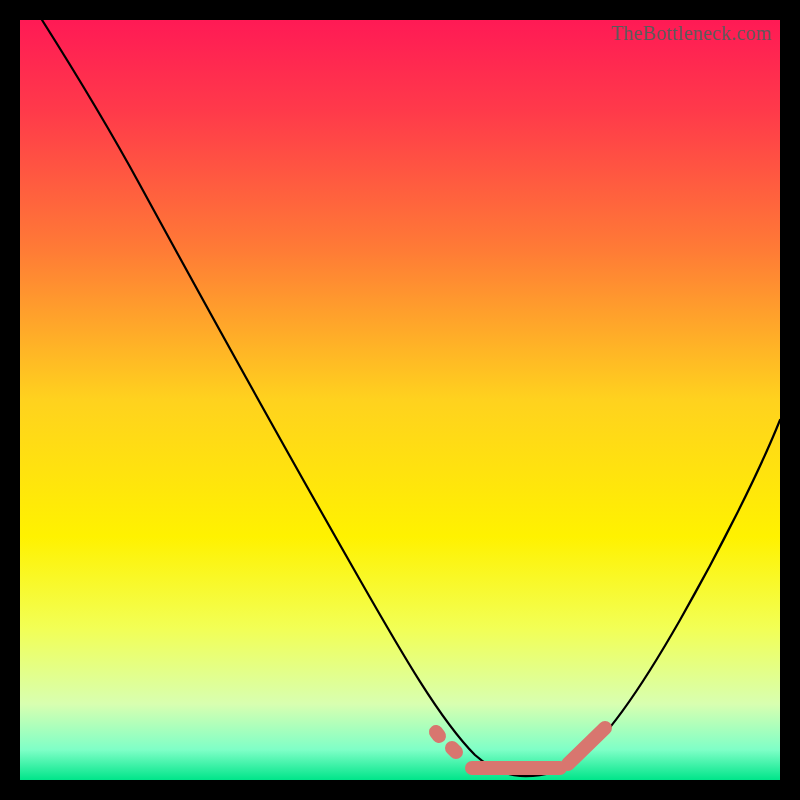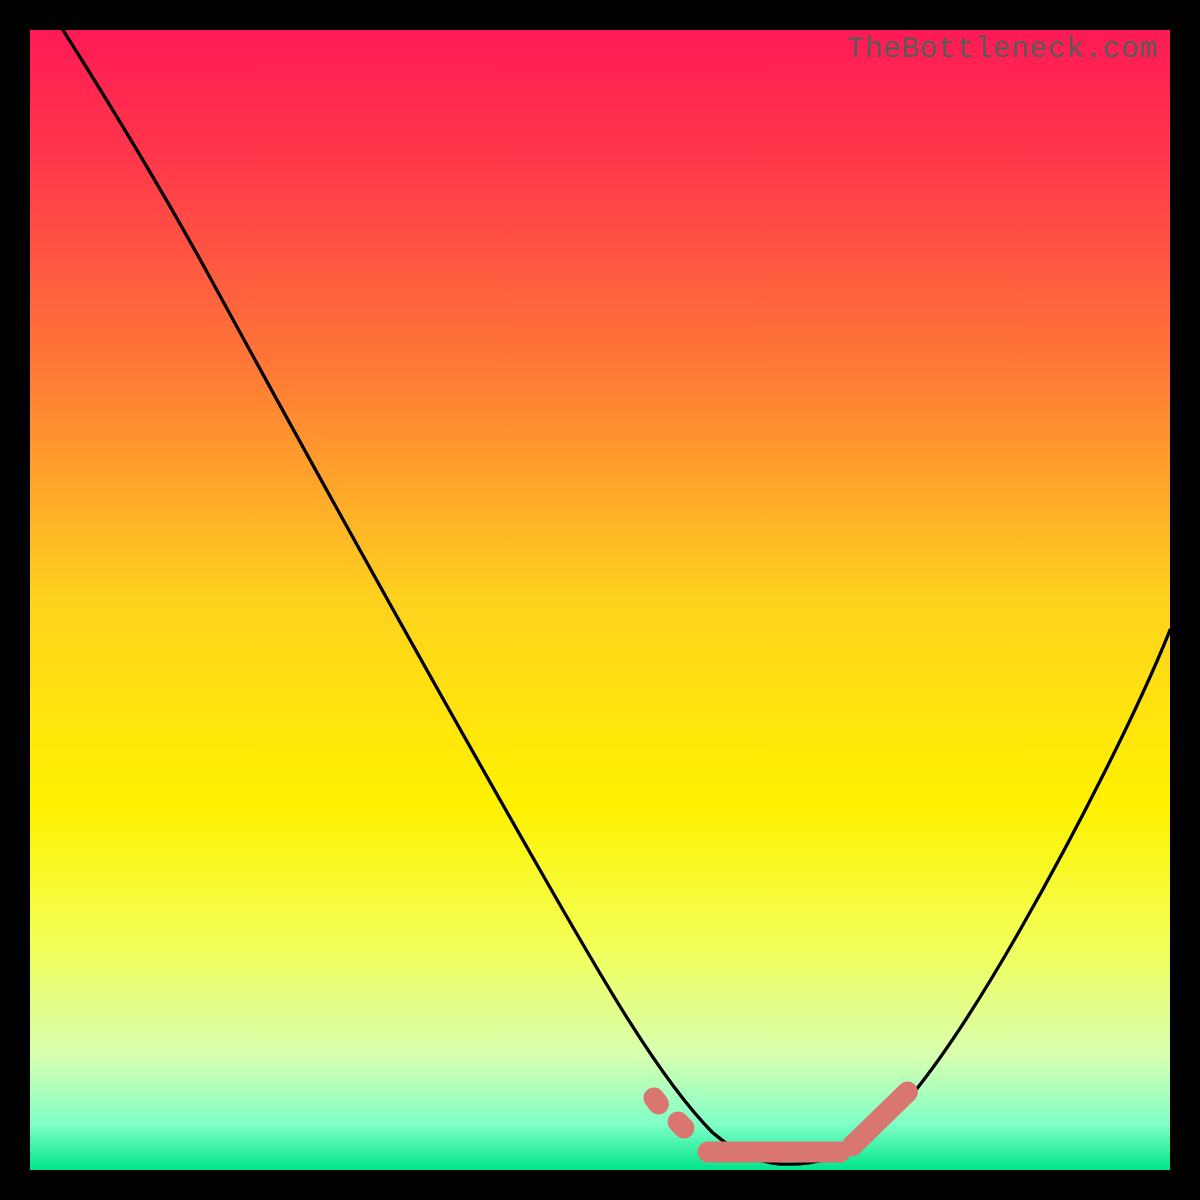--- a/index.html
+++ b/index.html
@@ -16,21 +16,21 @@
     position: absolute;
     left: 0;
     top: 0;
     width: 760px;
     height: 760px;
   }
   .watermark {
     position: absolute;
     top: 2px;
     right: 8px;
-    font-family: Liberation Mono, monospace;
+    font-family: Liberation Serif, serif;
     font-size: 20px;
     font-weight: 500;
     color: #5a5a5a;
     letter-spacing: 0.2px;
     margin-left: 16px;
   }
   svg { display: block; }
 </style>
 </head>
 <body>

